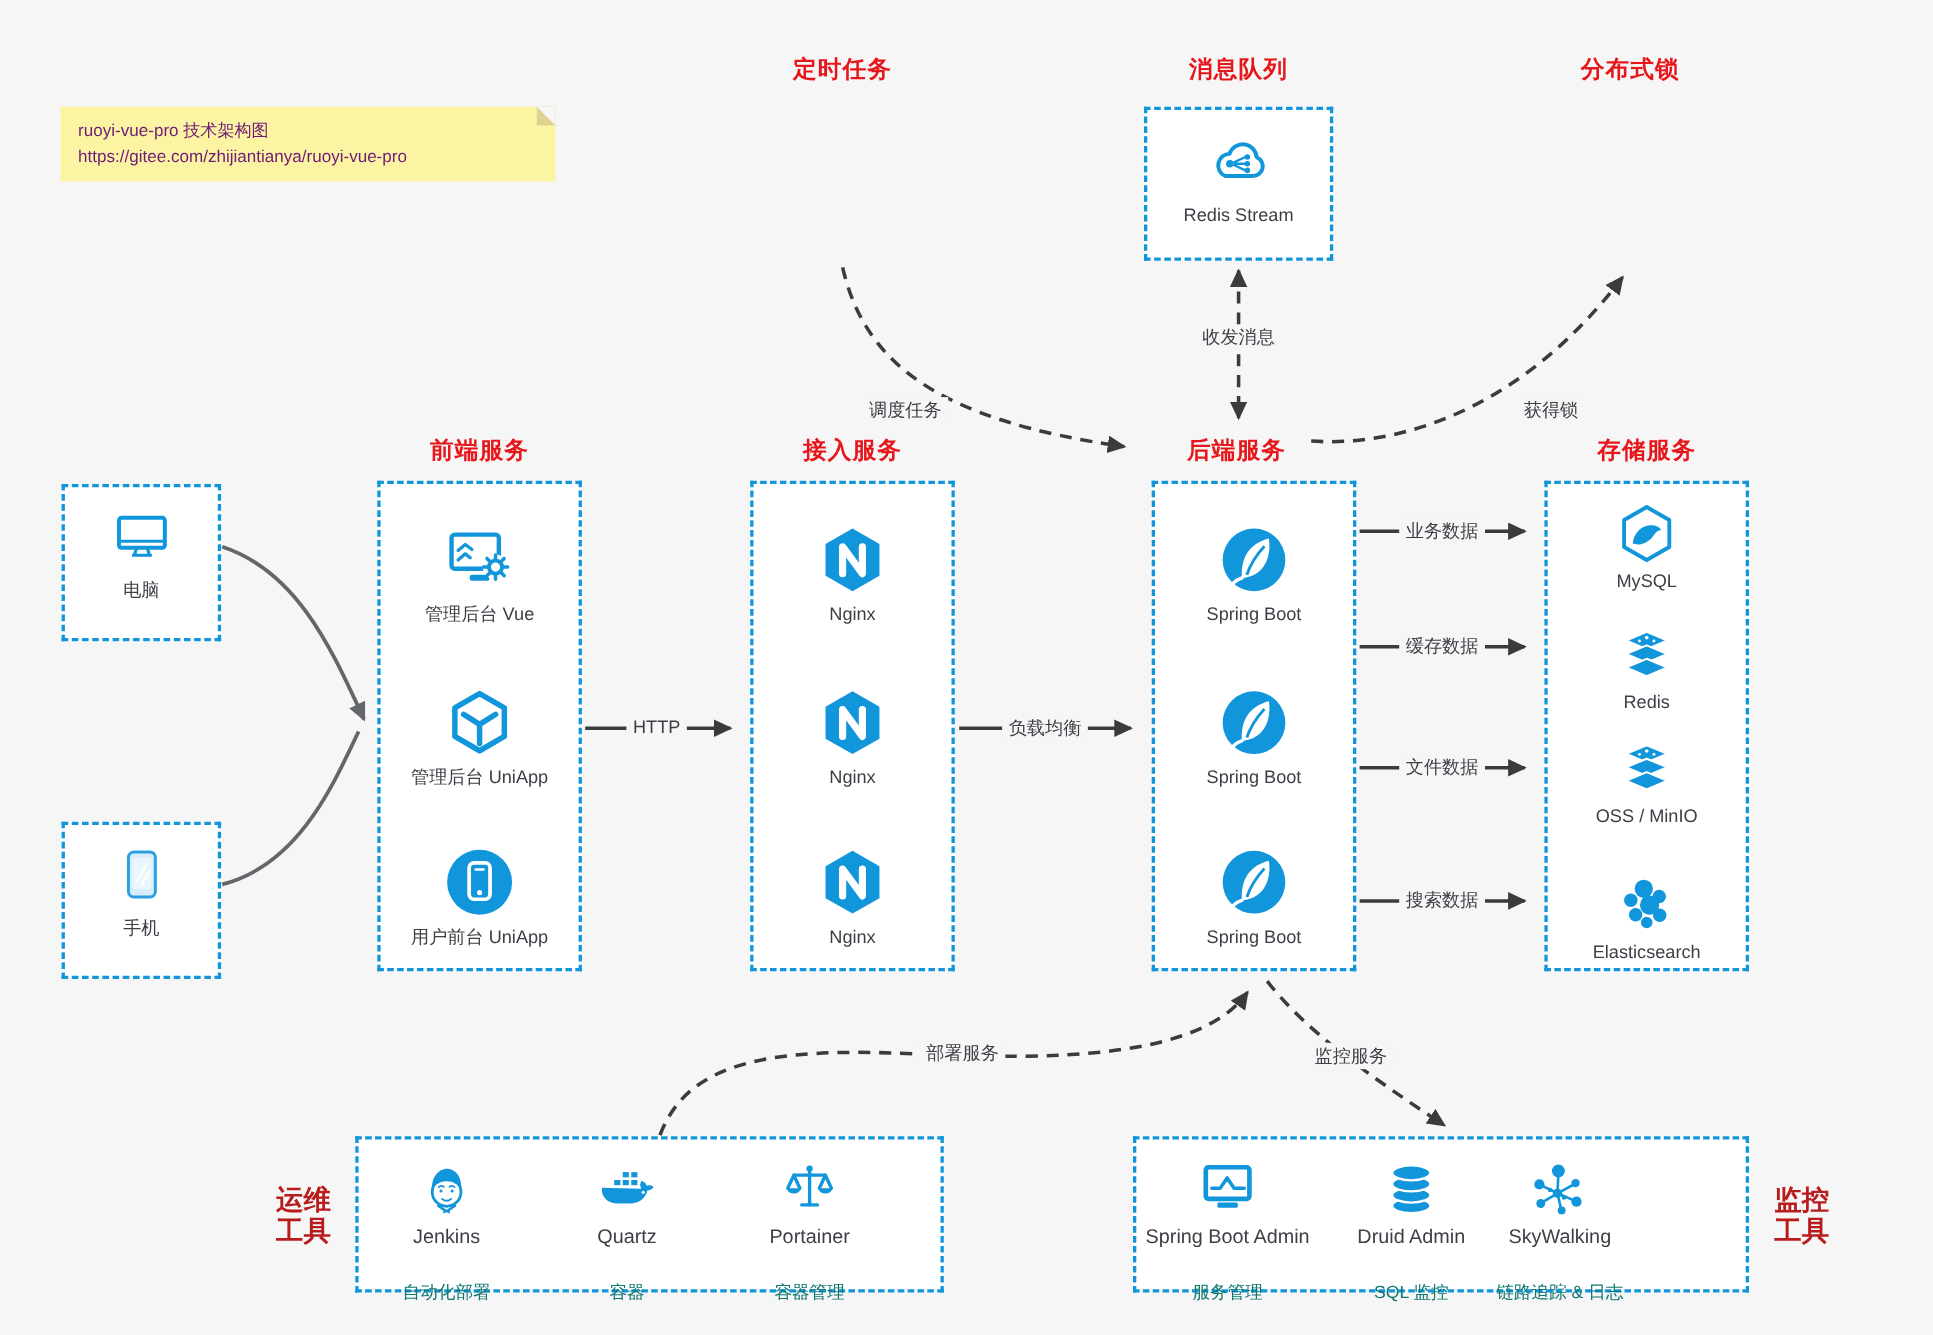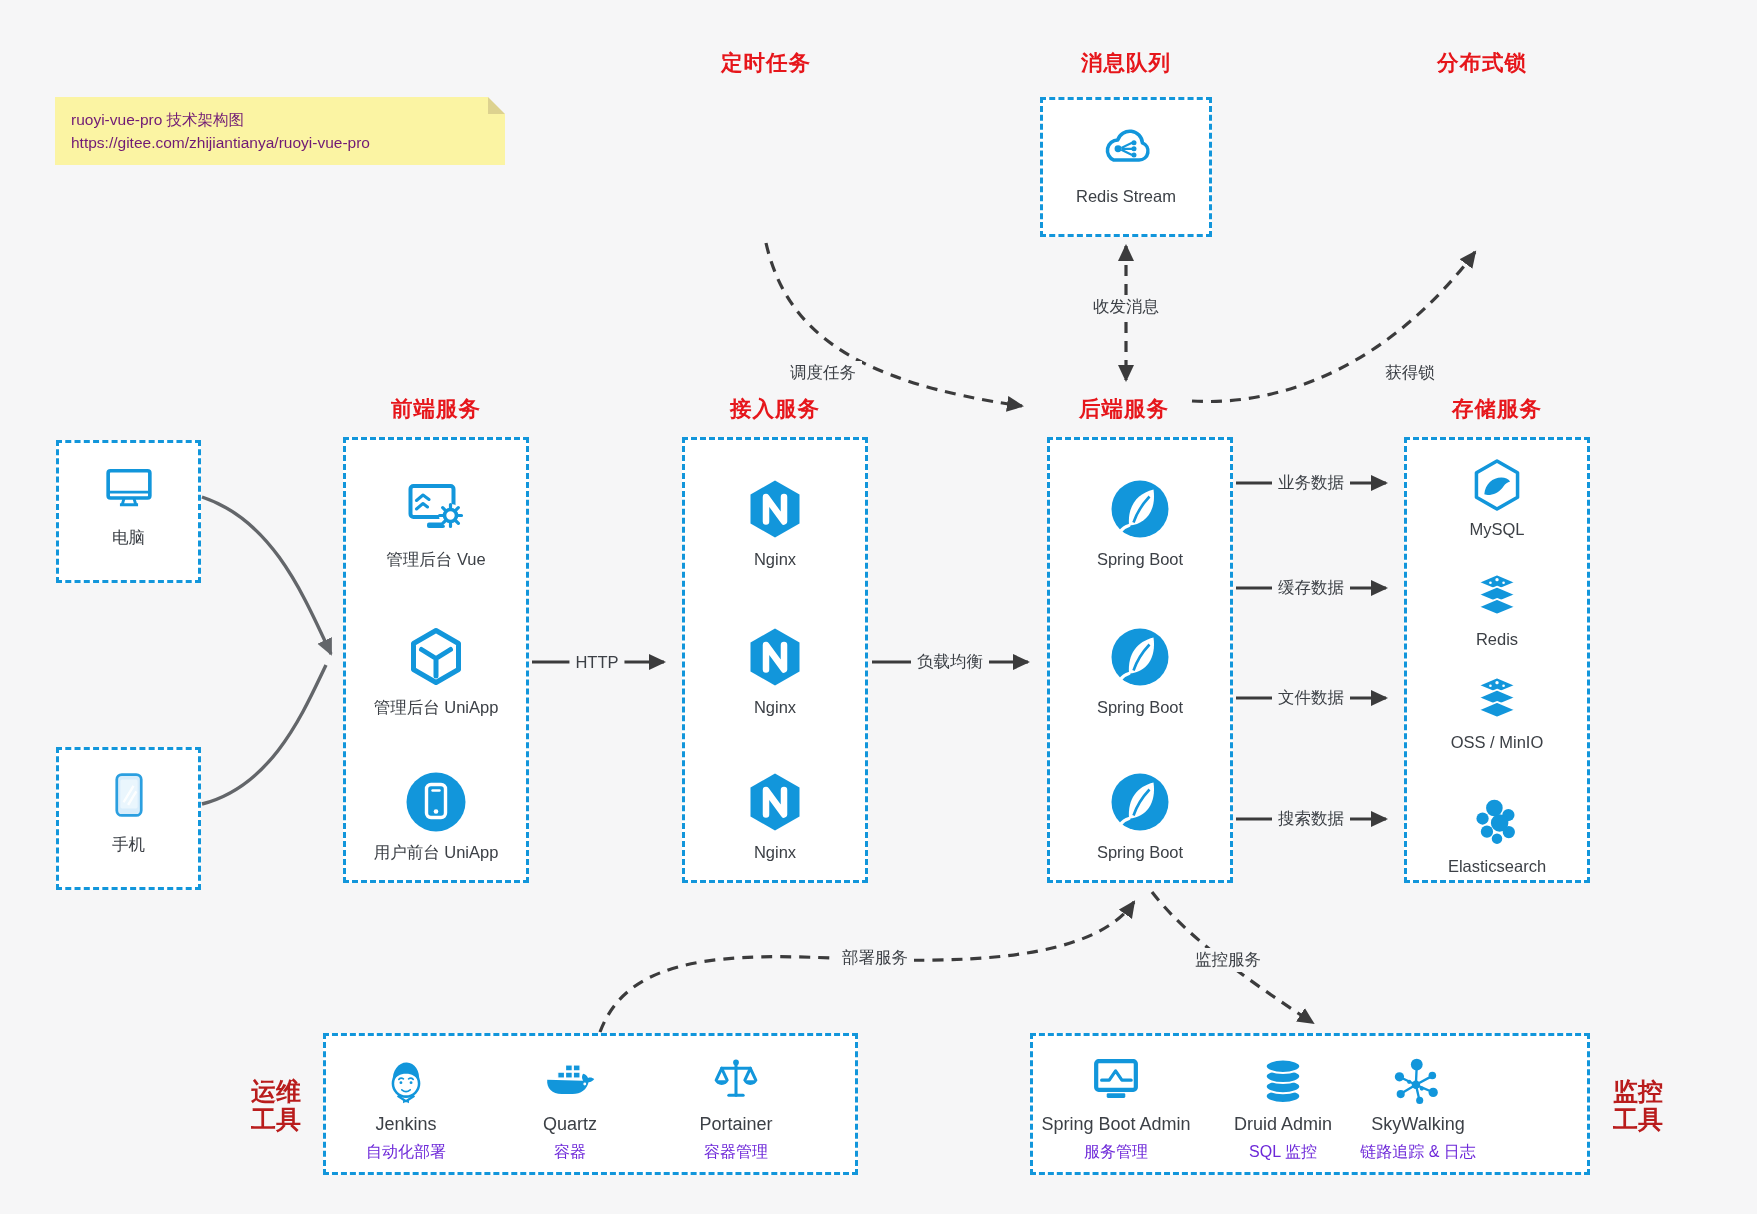--- a/index.html
+++ b/index.html
@@ -9,21 +9,21 @@
   .box{position:absolute;background:#ffffff;border:3.4px dashed #1296db;box-sizing:border-box;z-index:1;}
   .vbox{display:flex;flex-direction:column;align-items:center;padding-top:16px;gap:10px;}
   .gtitle{position:absolute;transform:translateX(-50%);color:#e6161b;font-weight:bold;
           font-size:21.5px;white-space:nowrap;z-index:2;letter-spacing:1px;}
   .side-label{position:absolute;color:#b91c1c;font-weight:bold;font-size:25px;line-height:28px;
           width:64px;text-align:center;z-index:2;}
   .lbl{font-size:16.5px;color:#3c4046;text-align:center;white-space:nowrap;line-height:20px;}
   .item{position:absolute;left:0;width:100%;display:flex;flex-direction:column;align-items:center;gap:8px;}
   .bitem{position:absolute;display:flex;flex-direction:column;align-items:center;gap:6px;width:180px;}
   .bname{font-size:18px;color:#3c4046;white-space:nowrap;line-height:21px;}
-  .bdesc{font-size:16px;color:#6d28d9;white-space:nowrap;line-height:21px;}
+  .bdesc{font-size:16px;color:#0f766e;white-space:nowrap;line-height:21px;margin-top:24px;}
   .elabel{position:absolute;transform:translate(-50%,-50%);font-size:16.5px;color:#3c4046;
           background:#f6f6f7;padding:1px 6px;white-space:nowrap;z-index:6;}
   .note{position:absolute;left:55px;top:97px;width:450px;height:68px;background:#fbf4a3;
         color:#701a75;font-size:15.5px;line-height:23px;padding:11px 16px;box-sizing:border-box;z-index:2;}
   .note::after{content:"";position:absolute;top:0;right:0;width:0;height:0;border-style:solid;
         border-width:0 17px 17px 0;border-color:#f6f6f7 #f6f6f7 #ddd28f transparent;}
   .ic60{width:60px;height:60px;} .ic64{width:64px;height:64px;} .ic58{width:58px;height:58px;}
   .ic56{width:56px;height:56px;} .ic54{width:54px;height:54px;}
   svg.defsonly{position:absolute;width:0;height:0;}
 </style>

